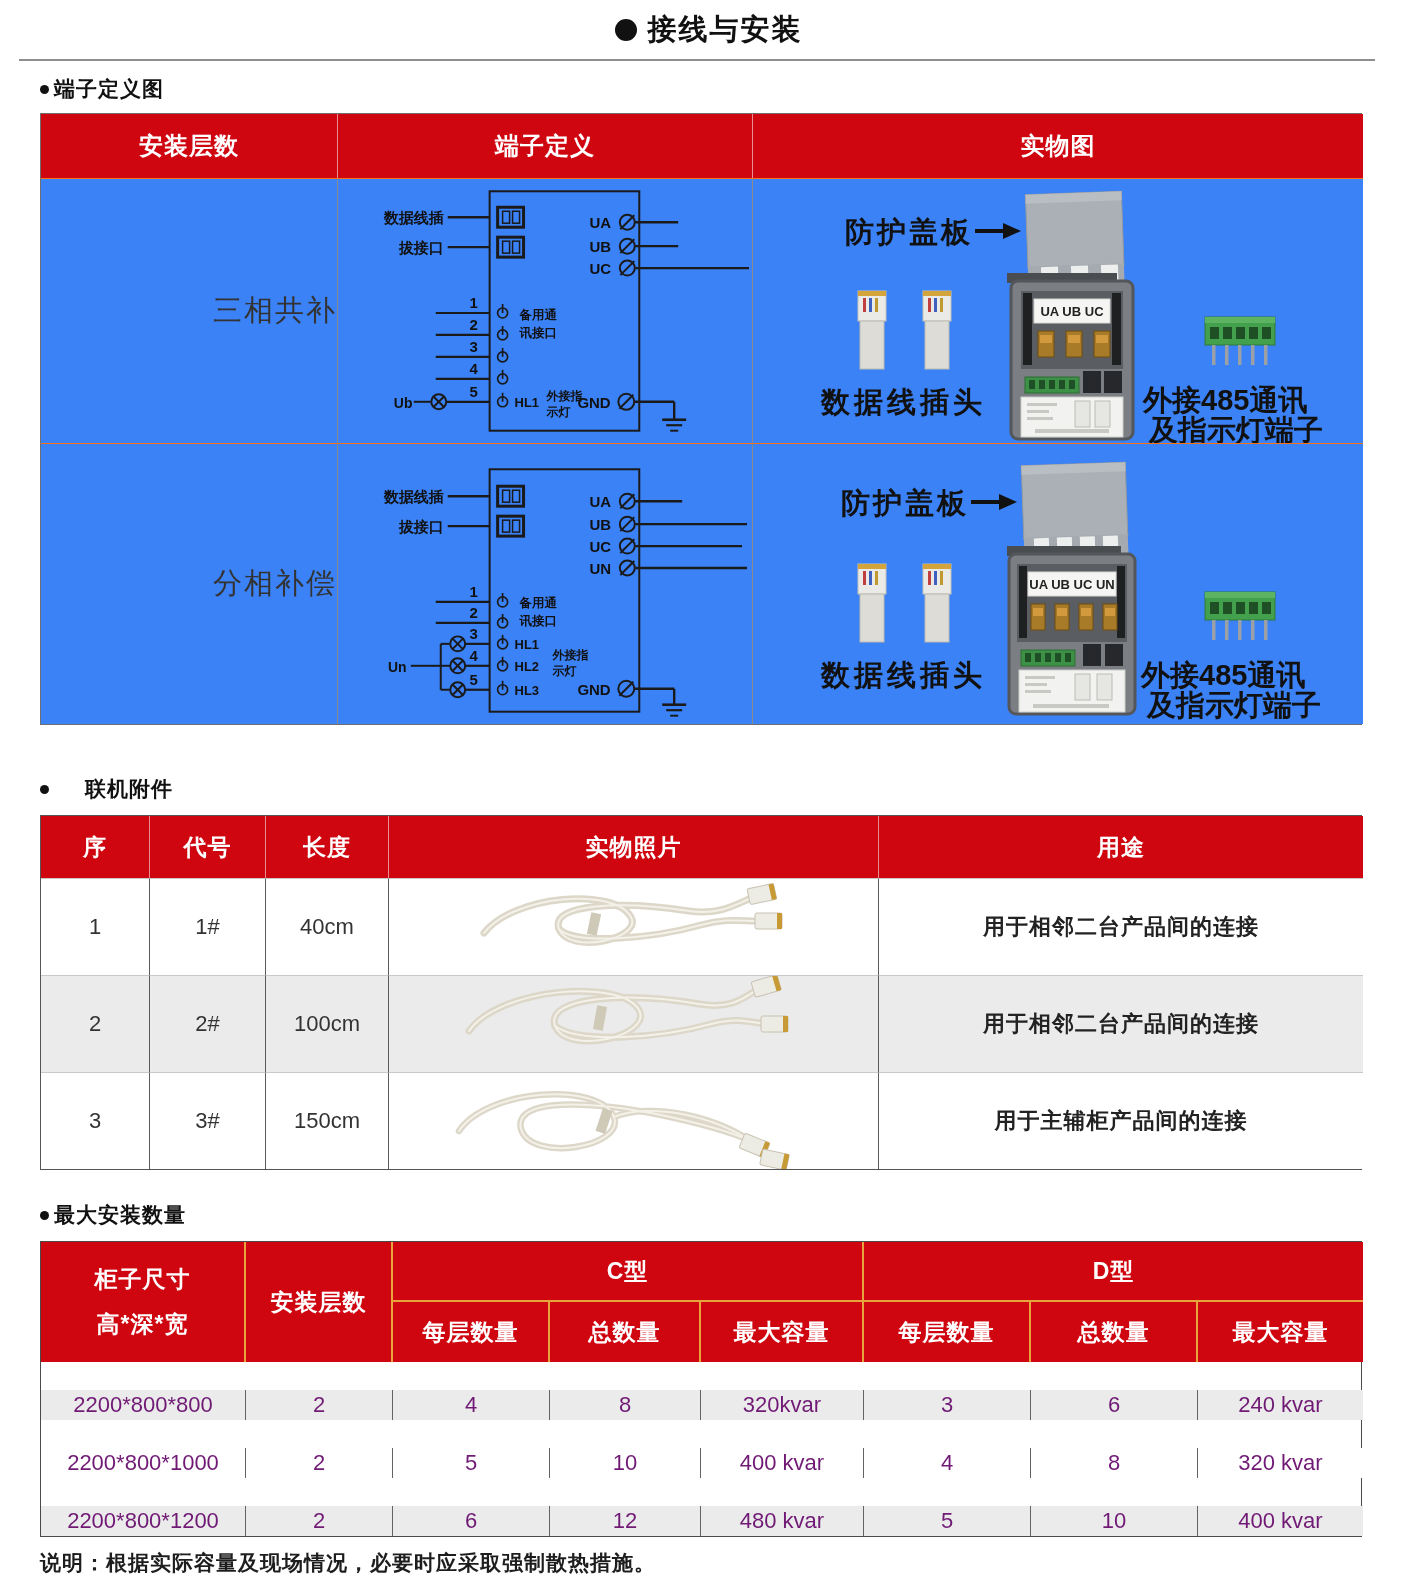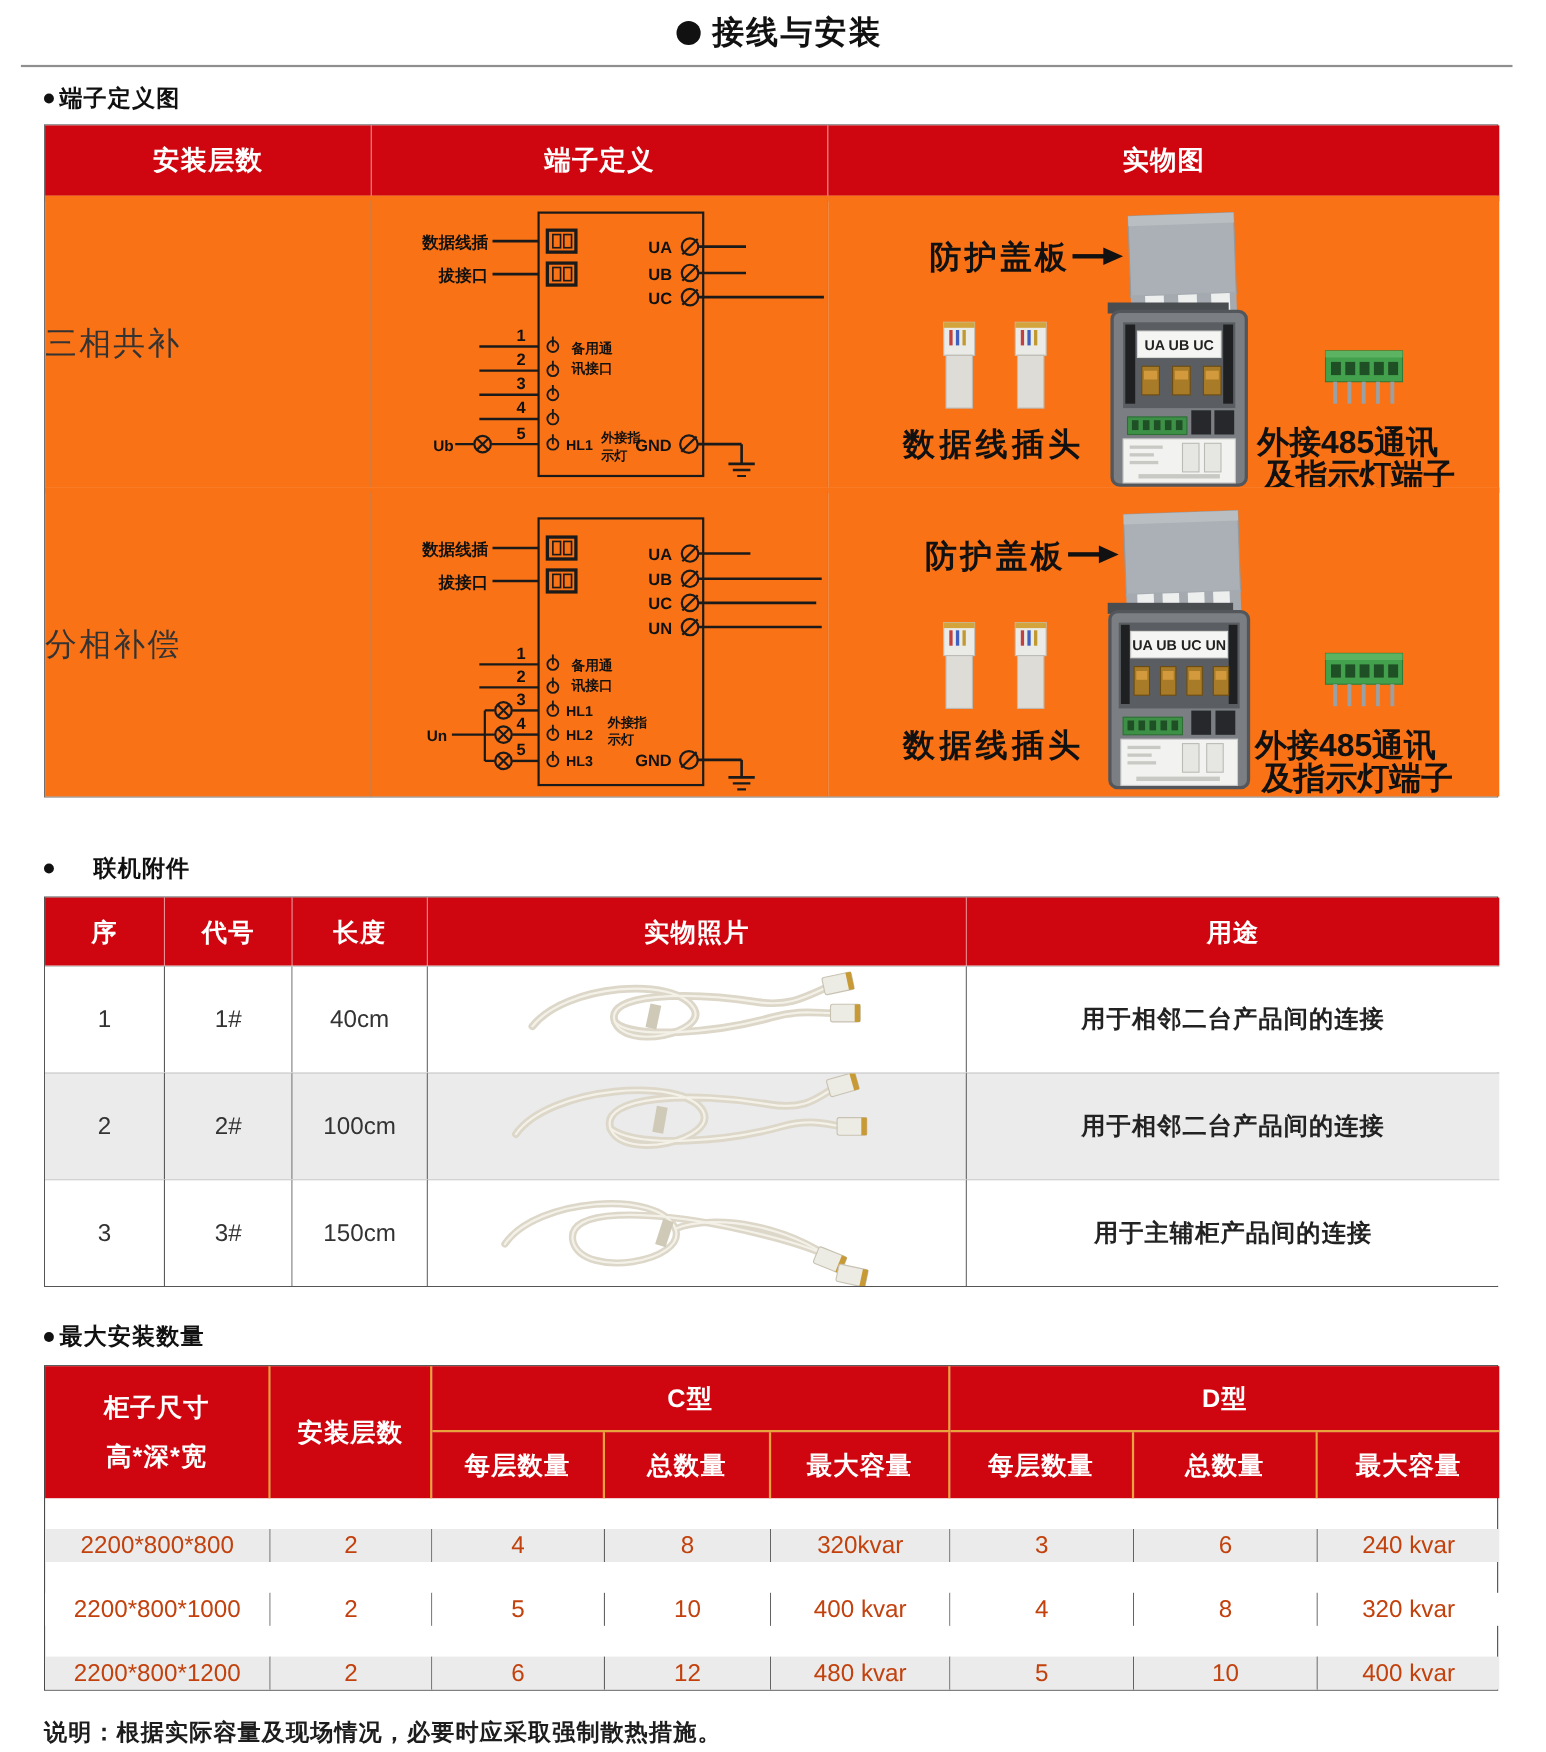--- a/index.html
+++ b/index.html
@@ -20,22 +20,22 @@
   .sec-label .txt { font-size:21px; font-weight:bold; color:#111; letter-spacing:1px;text-align:center; }
   .sl-1 { margin-top:14px; } .sl-2 { margin-top:50px;gap:36px; } .sl-3 { margin-top:31px; }
 
   
   .redcell { background:#cf060f; color:#fff; display:flex; align-items:center; justify-content:center; font-weight:bold; }
   
   .t1 { display:grid; grid-template-columns:297px 415px 610px; grid-template-rows:64px 265px 281px;
         width:1322px; margin:10px 0 0 40px; border:1px solid #6f6f6f; }
   .t1 .hd { font-size:24px; border-right:1.5px solid rgba(255,255,255,.55); letter-spacing:1px; }
   .t1 .hd.last { border-right:none; }
-  .t1 .bd { border-right:1px solid #8a8a8a; border-top:5px solid #f97316;
-            display:flex; align-items:center; justify-content:flex-start; background:#f97316; }
+  .t1 .bd { border-right:1px solid #8a8a8a; border-top:1px solid #f97316;
+            display:flex; align-items:center; justify-content:flex-end; background:#3b82f6; }
   .t1 .bd.last { border-right:none; }
   .t1 .mode { font-size:29px; color:#333; letter-spacing:2px; }
 
   
   .t2 { display:grid; grid-template-columns:109px 116px 123px 490px 484px; grid-template-rows:62px 97px 97px 97px;
         width:1322px; margin:12px 0 0 40px; border:1px solid #555; }
   .t2 .hd { font-size:23px; border-right:1.5px solid rgba(255,255,255,.55); letter-spacing:1px; }
   .t2 .hd.last { border-right:none; }
   .t2 .bd { border-right:1px solid #5a5a5a; border-top:1px solid #c9c9c9;
             display:flex; align-items:center; justify-content:center; background:#fff; }
@@ -45,25 +45,25 @@
   .t2 .use { font-size:22px; font-weight:bold; color:#222; letter-spacing:1px; }
 
   
   .t3 { display:grid; grid-template-columns:205px 147px 157px 151px 163px 167px 167px 165px;
         grid-template-rows:60px 60px 58px 58px 58px; width:1322px; margin:12px 0 0 40px; border:1px solid #4a4a4a; }
   .t3 .hd { font-size:23px; border-right:2px solid #e8a33c; border-bottom:2px solid #e8a33c; letter-spacing:1px; }
   .t3 .hd.noR { border-right:none; }
   .t3 .hd.noB { border-bottom:none; }
   .t3 .size-cell { flex-direction:column; gap:14px; }
   .t3 .bd { border-right:1px solid #636363; display:flex; align-items:center; justify-content:center;
-            font-size:22px; color:#c2410c; background:#fff;margin-top:28px; }
+            font-size:22px; color:#701a75; background:#fff;margin-top:28px; }
   .t3 .bd.noR { border-right:none; }
   .t3 .alt { background:#ebebeb; }
 
-  .note { margin:24px 0 0 40px; font-size:21px; font-weight:bold; color:#1d1d1d; letter-spacing:1px; }
+  .note { margin:12px 0 0 40px; font-size:21px; font-weight:bold; color:#1d1d1d; letter-spacing:1px; }
 
   svg text { font-family:"Liberation Sans","DejaVu Sans",sans-serif; }
 </style>
 </head>
 <body>
 
 <div class="page-head">
   <span class="big-dot"></span>
   <span class="page-title">接线与安装</span>
 </div>

